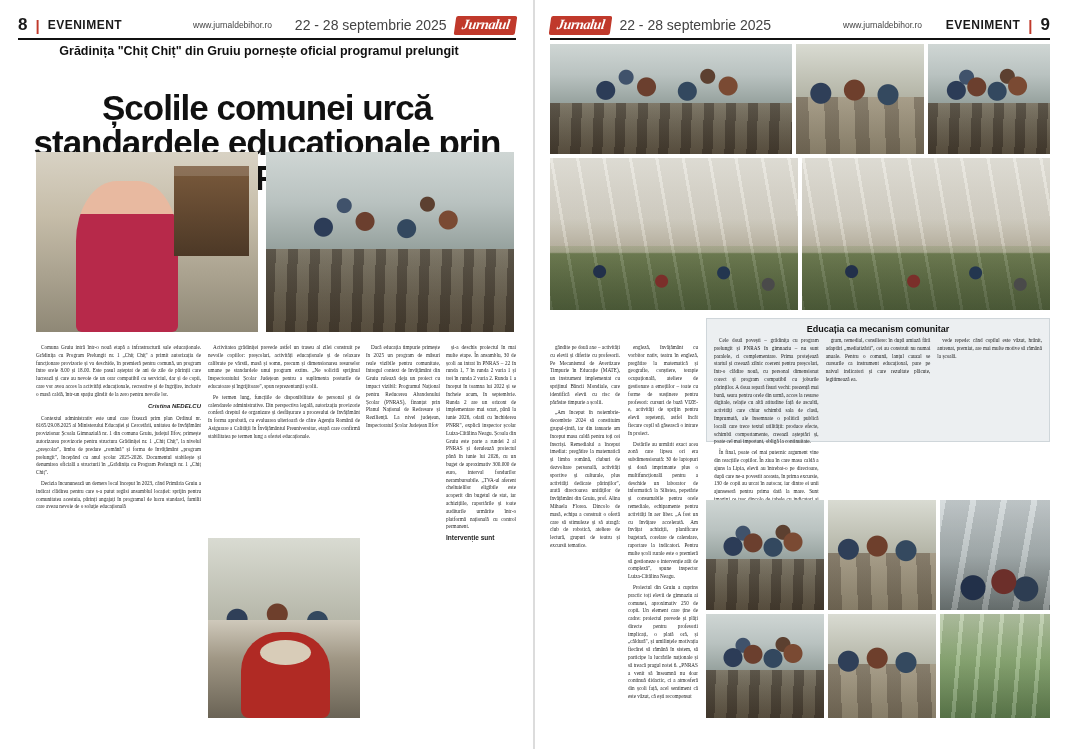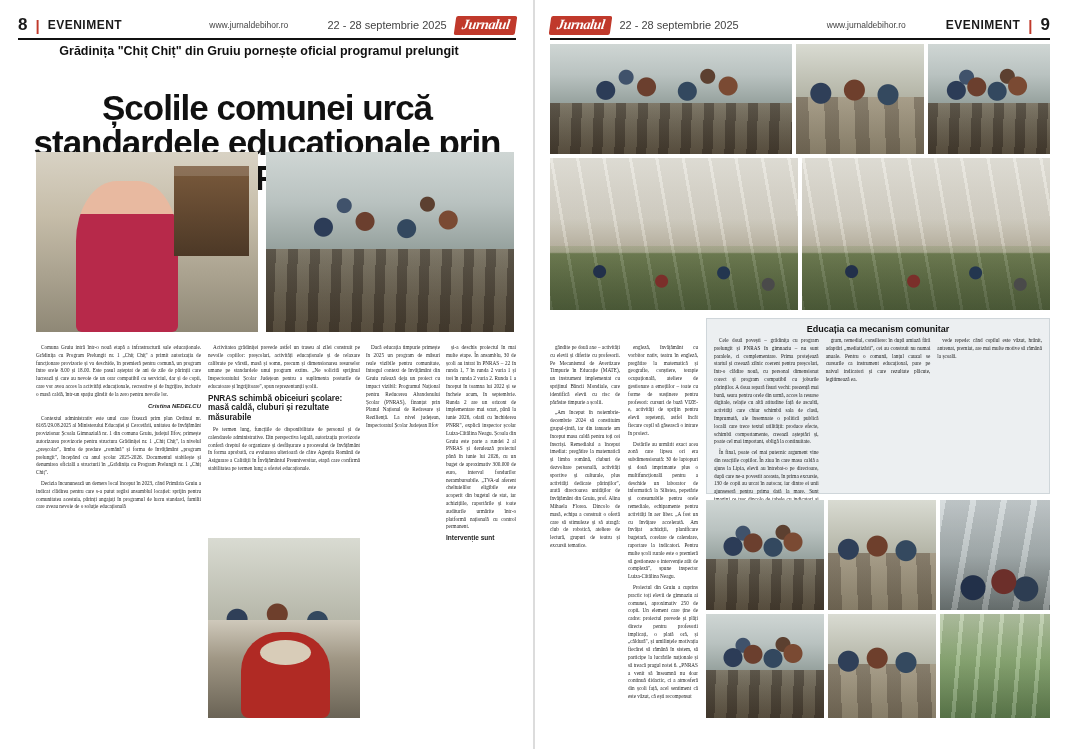--- a/index.html
+++ b/index.html
@@ -28,21 +28,21 @@
   .pagenum {
     font-family:"Liberation Sans", sans-serif;
     font-weight:bold; font-size:17px; color:#1a1a1a;
   }
   .sep { color:#c0392b; font-weight:bold; font-size:15px; }
   .sect {
     font-family:"Liberation Sans", sans-serif;
     font-weight:bold; font-size:12px; letter-spacing:0.5px; color:#1a1a1a;
   }
   .web { font-size:8.5px; color:#444; font-family:"Liberation Sans", sans-serif;padding-left:48px; }
-  .dateline { font-size:11px; color:#444; font-family:"Liberation Sans", sans-serif; }
+  .dateline { font-size:14px; color:#444; font-family:"Liberation Sans", sans-serif; }
   .logo {
     background:#c0392b; color:#fff; font-style:italic; font-weight:bold;
     font-family:"Liberation Serif", serif; font-size:14px;
     padding:1px 7px 2px 7px; border-radius:2px; letter-spacing:-0.4px;
     transform:skewX(-8deg);
   }
   .mh-spacer { flex:1; }
   .rule {
     position:absolute; height:2px; background:#111;
   }
@@ -235,21 +235,20 @@
 
     <div class="col" style="left:36px; top:344px; width:165px; height:398px;">
       <p>Comuna Gruiu intră într-o nouă etapă a infrastructurii sale educaționale. Grădinița cu Program Prelungit nr. 1 „Chiț Chiț" a primit autorizația de funcționare provizorie și va deschide, în premieră pentru comună, un program între orele 8.00 și 18.00. Este pasul așteptat de ani de zile de părinții care lucrează și care au nevoie de un orar compatibil cu serviciul, dar și de copii, care vor avea acces la activități educaționale, recreative și de îngrijire, inclusiv o masă caldă, într-un spațiu gândit de la zero pentru nevoile lor.</p>
       <div class="byline">Cristina NEDELCU</div>
       <p>Contextul administrativ este unul care fixează prim plan Ordinul nr. 6165/29.08.2025 al Ministerului Educației și Cercetării, unitatea de învățământ provizionar Școala Gimnazială nr. 1 din comuna Gruiu, județul Ilfov, primește autorizarea provizorie pentru structura Grădiniței nr. 1 „Chiț Chiț", la nivelul „preșcolar", limba de predare „română" și forma de învățământ „program prelungit", începând cu anul școlar 2025-2026. Documentul stabilește și denumirea oficială a structurii în „Grădinița cu Program Prelungit nr. 1 „Chiț Chiț".</p>
       <p>Decizia încununează un demers local început în 2023, când Primăria Gruiu a indicat clădirea pentru care s-a putut regăsi ansamblul locației: sprijin pentru comunitatea acestuia, părinți angajați în programul de lucru standard, familii care aveau nevoie de o soluție educațională</p>
     </div>
 
     <div class="col" style="left:208px; top:344px; width:152px; height:190px;">
       <p>Activitatea grădiniței prevede astfel un traseu al zilei construit pe nevoile copiilor: preșcolari, activități educaționale și de relaxare calibrate pe vârstă, masă și somn, precum și dimensionarea resurselor umane pe standardele unui program extins. „Ne solicită sprijinul Inspectoratului Școlar Județean pentru a suplimenta posturile de educatoare și îngrijitoare", spun reprezentanții școlii.</p>
-      <div class="subhead">PNRAS schimbă obiceiuri școlare: masă caldă, cluburi și rezultate măsurabile</div>
       <p>Pe termen lung, funcțiile de disponibilitate de personal și de calendarele administrative. Din perspectiva legală, autorizația provizorie conferă dreptul de organizare și desfășurare a procesului de învățământ în forma aprobată, cu evaluarea ulterioară de către Agenția Română de Asigurare a Calității în Învățământul Preuniversitar, etapă care confirmă stabilitatea pe termen lung a ofertei educaționale.</p>
     </div>
 
     <div class="col" style="left:366px; top:344px; width:74px; height:398px;">
       <p>Dacă educația timpurie primește în 2025 un program de măsuri reale vizibile pentru comunitate, întregul context de învățământ din Gruiu rulează deja un proiect cu impact vizibil: Programul Național pentru Reducerea Abandonului Școlar (PNRAS), finanțat prin Planul Național de Redresare și Reziliență. La nivel județean, Inspectoratul Școlar Județean Ilfov</p>
     </div>
 
     <div class="col" style="left:366px; top:344px; width:74px; height:0px;"></div>
 
     <div class="col" style="left:446px; top:344px; width:70px; height:398px;">
@@ -283,21 +282,21 @@
     <div class="col" style="left:16px;  top:344px; width:70px;  height:398px;">
       <p>gândite pe două axe – activități cu elevii și diferite cu profesorii. Pe Mecanismul de Avertizare Timpurie în Educație (MATE), un instrument implementat cu sprijinul Băncii Mondiale, care identifică elevii cu risc de părăsire timpurie a școlii.</p>
       <p>„Am început în noiembrie-decembrie 2024 să constituim grupul-țintă, iar din ianuarie am început masa caldă pentru toți cei înscriși. Remedialul a început imediat: pregătire la matematică și limba română, cluburi de dezvoltare personală, activități sportive și culturale, plus activități dedicate părinților", arată directoarea unităților de învățământ din Gruiu, prof. Alina Mihaela Florea. Dincolo de masă, echipa a construit o ofertă care să stimuleze și să atragă: club de robotică, ateliere de lectură, grupuri de teatru și excursii tematice.</p>
     </div>
     <div class="col" style="left:94px;  top:344px; width:70px;  height:398px;">
       <p>engleză, învățământ cu vorbitor nativ, teatru în engleză, pregătire la matematică și geografie, conștiere, terapie ocupațională, ateliere de gestionare a emoțiilor – toate cu forme de susținere pentru profesori: cursuri de bază VIZE-e, activități de sprijin pentru elevii repetenți, astfel încât fiecare copil să găsească o intrare în proiect.</p>
       <p>Dotările au urmărit exact acea zonă care lipsea ori era subdimensionată: 30 de laptopuri și două imprimante plus o multifuncțională pentru a deschide un laborator de informatică la Silistea, pepetărie și consumabile pentru orele remediale, echipamente pentru activități în aer liber. „A fost un cu învățare accelerată. Am învățat achiziții, planificare bugetară, corelare de calendare, raportare la indicatori. Pentru multe școli rurale este o premieră să gestioneze o intervenție atât de complexă", spune inspector Luiza-Cătălina Neagu.</p>
       <p>Proiectul din Gruiu a cuprins practic toți elevii de gimnaziu ai comunei, aproximativ 250 de copii. Un element care ține de cadre: proiectul prevede și plăți directe pentru profesorii implicați, o plată oră, și „căldură", și umilințele motivația fiecărei să rămână în sistem, să participe la lucrările naționale și să treacă pragul notei 6. „PNRAS a venit să înseamnă nu doar continuă didactic, ci a atmosferă din școli față, acel sentiment că este văzut, că ești recompensat</p>
     </div>
 
-    <div class="featurebox" style="left:172px; top:318px; width:344px; height:176px;">
+    <div class="featurebox" style="left:172px; top:318px; width:344px; height:124px;">
       <div class="feature-title">Educația ca mecanism comunitar</div>
       <div class="feature-cols">
         <div class="fc">
           <p>Cele două povești – grădinița cu program prelungit și PNRAS în gimnaziu – nu sunt paralele, ci complementare. Prima protejează startul și creează zilnic coerent pentru preșcolari, într-o clădire nouă, cu personal dimensionat corect și program compatibil cu joburile părinților. A doua repară fisuri vechi: prezență mai bună, seara pentru orele din urmă, acces la resurse digitale, relație cu altă atitudine față de ascultă, activități care chiar schimbă sala de clasă, împrumută, ale însemnate o politică publică locală care trece textul utilității: produce efecte, schimbă comportamente, creează așteptări și, poate cel mai important, obligă la continuitate.</p>
           <p>În final, poate cel mai puternic argument vine din reacțiile copiilor. În ziua în care masa caldă a ajuns la Lipia, elevii au întrebat-o pe directoare, după care ne-a povestit aceasta, în prima excursie, 130 de copii au urcat în autocar, iar dintre ei unii ajunseseră pentru prima dată la mare. Sunt imagini ce trec dincolo de tabele cu indicatori și raportări al activității fabul în care comunitatea își percepe școala.</p>
           <p>Concluzia se proiectează prin chipul real al școlii din comuna Gruiu în 2025: o instituție care nu mai lucrează doar „pe curriculum", ci pe ecosistem – cu masa caldă, cluburi, laptopuri, parteneriate și mulți muncă invizibilă, cu eforte vizibile.</p>
         </div>
         <div class="fc">
           <p>gram, remedial, consiliere: în după amiază fără adaptări „mediatizării", cei au construit nu numai anuale. Pentru o comună, lanțul cauzal se cursurile ca instrument educațional, pare pe naivul indicatori și care rezultate plăcute, legitimează ea.</p>
         </div>

